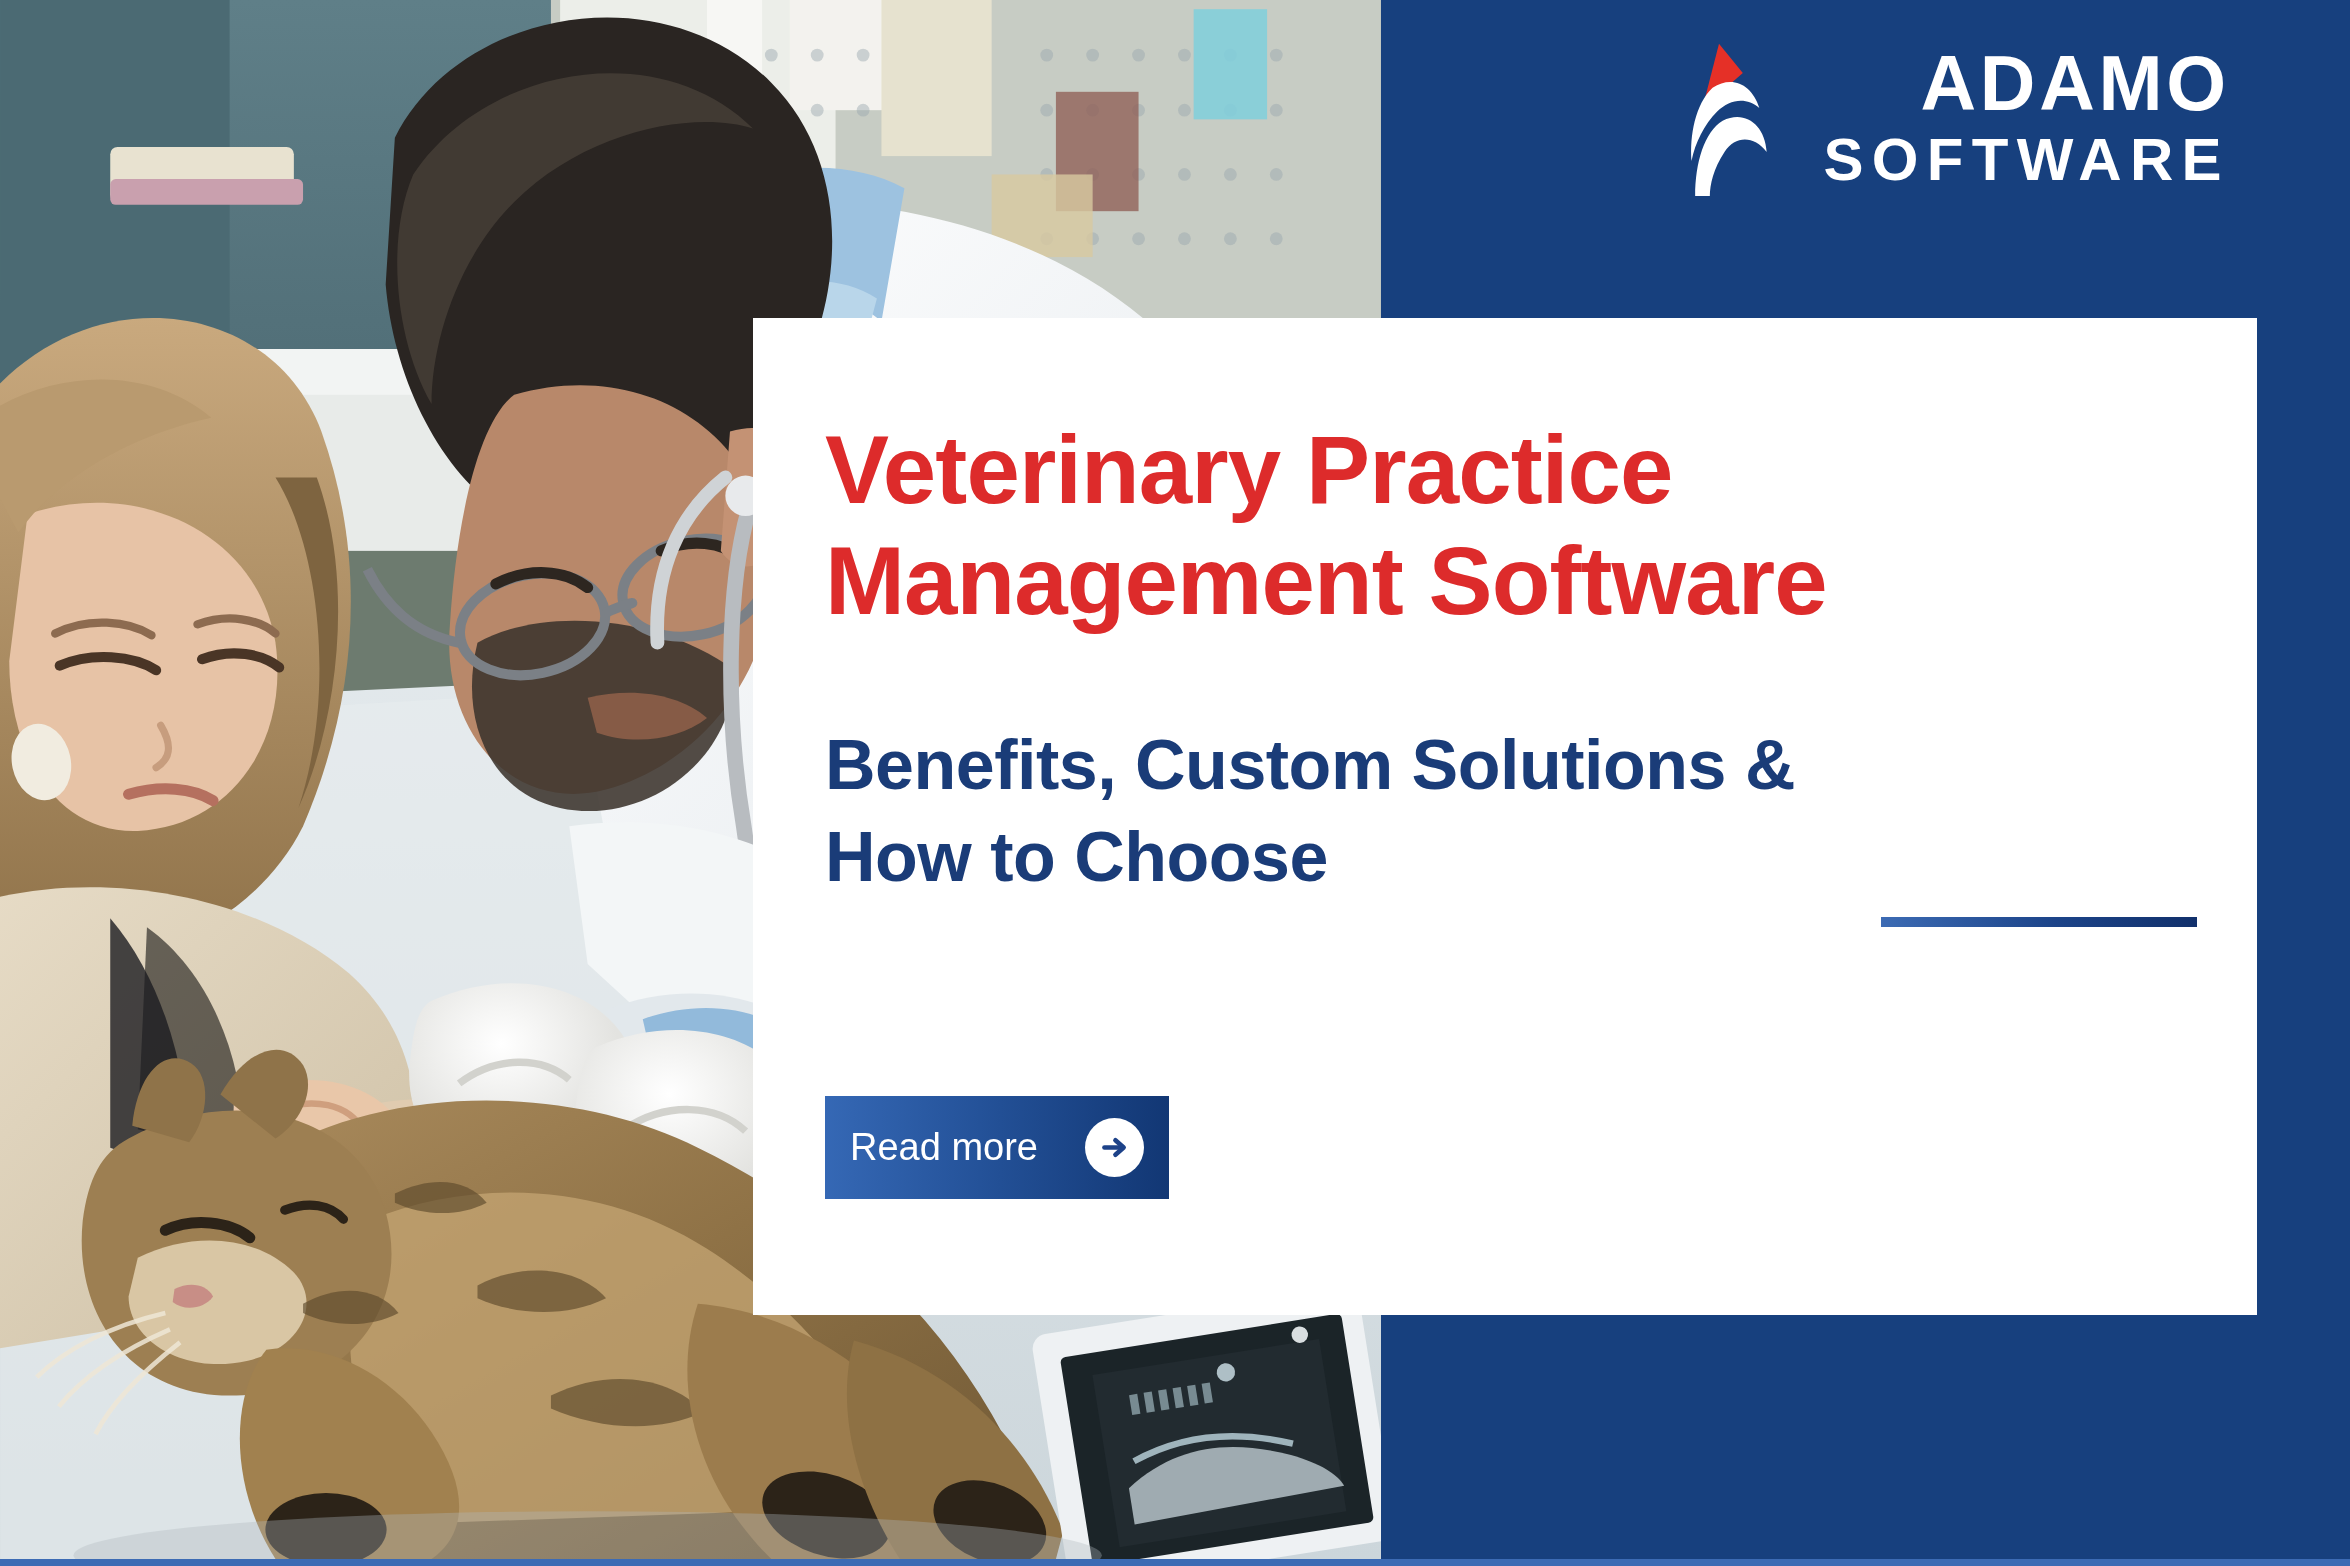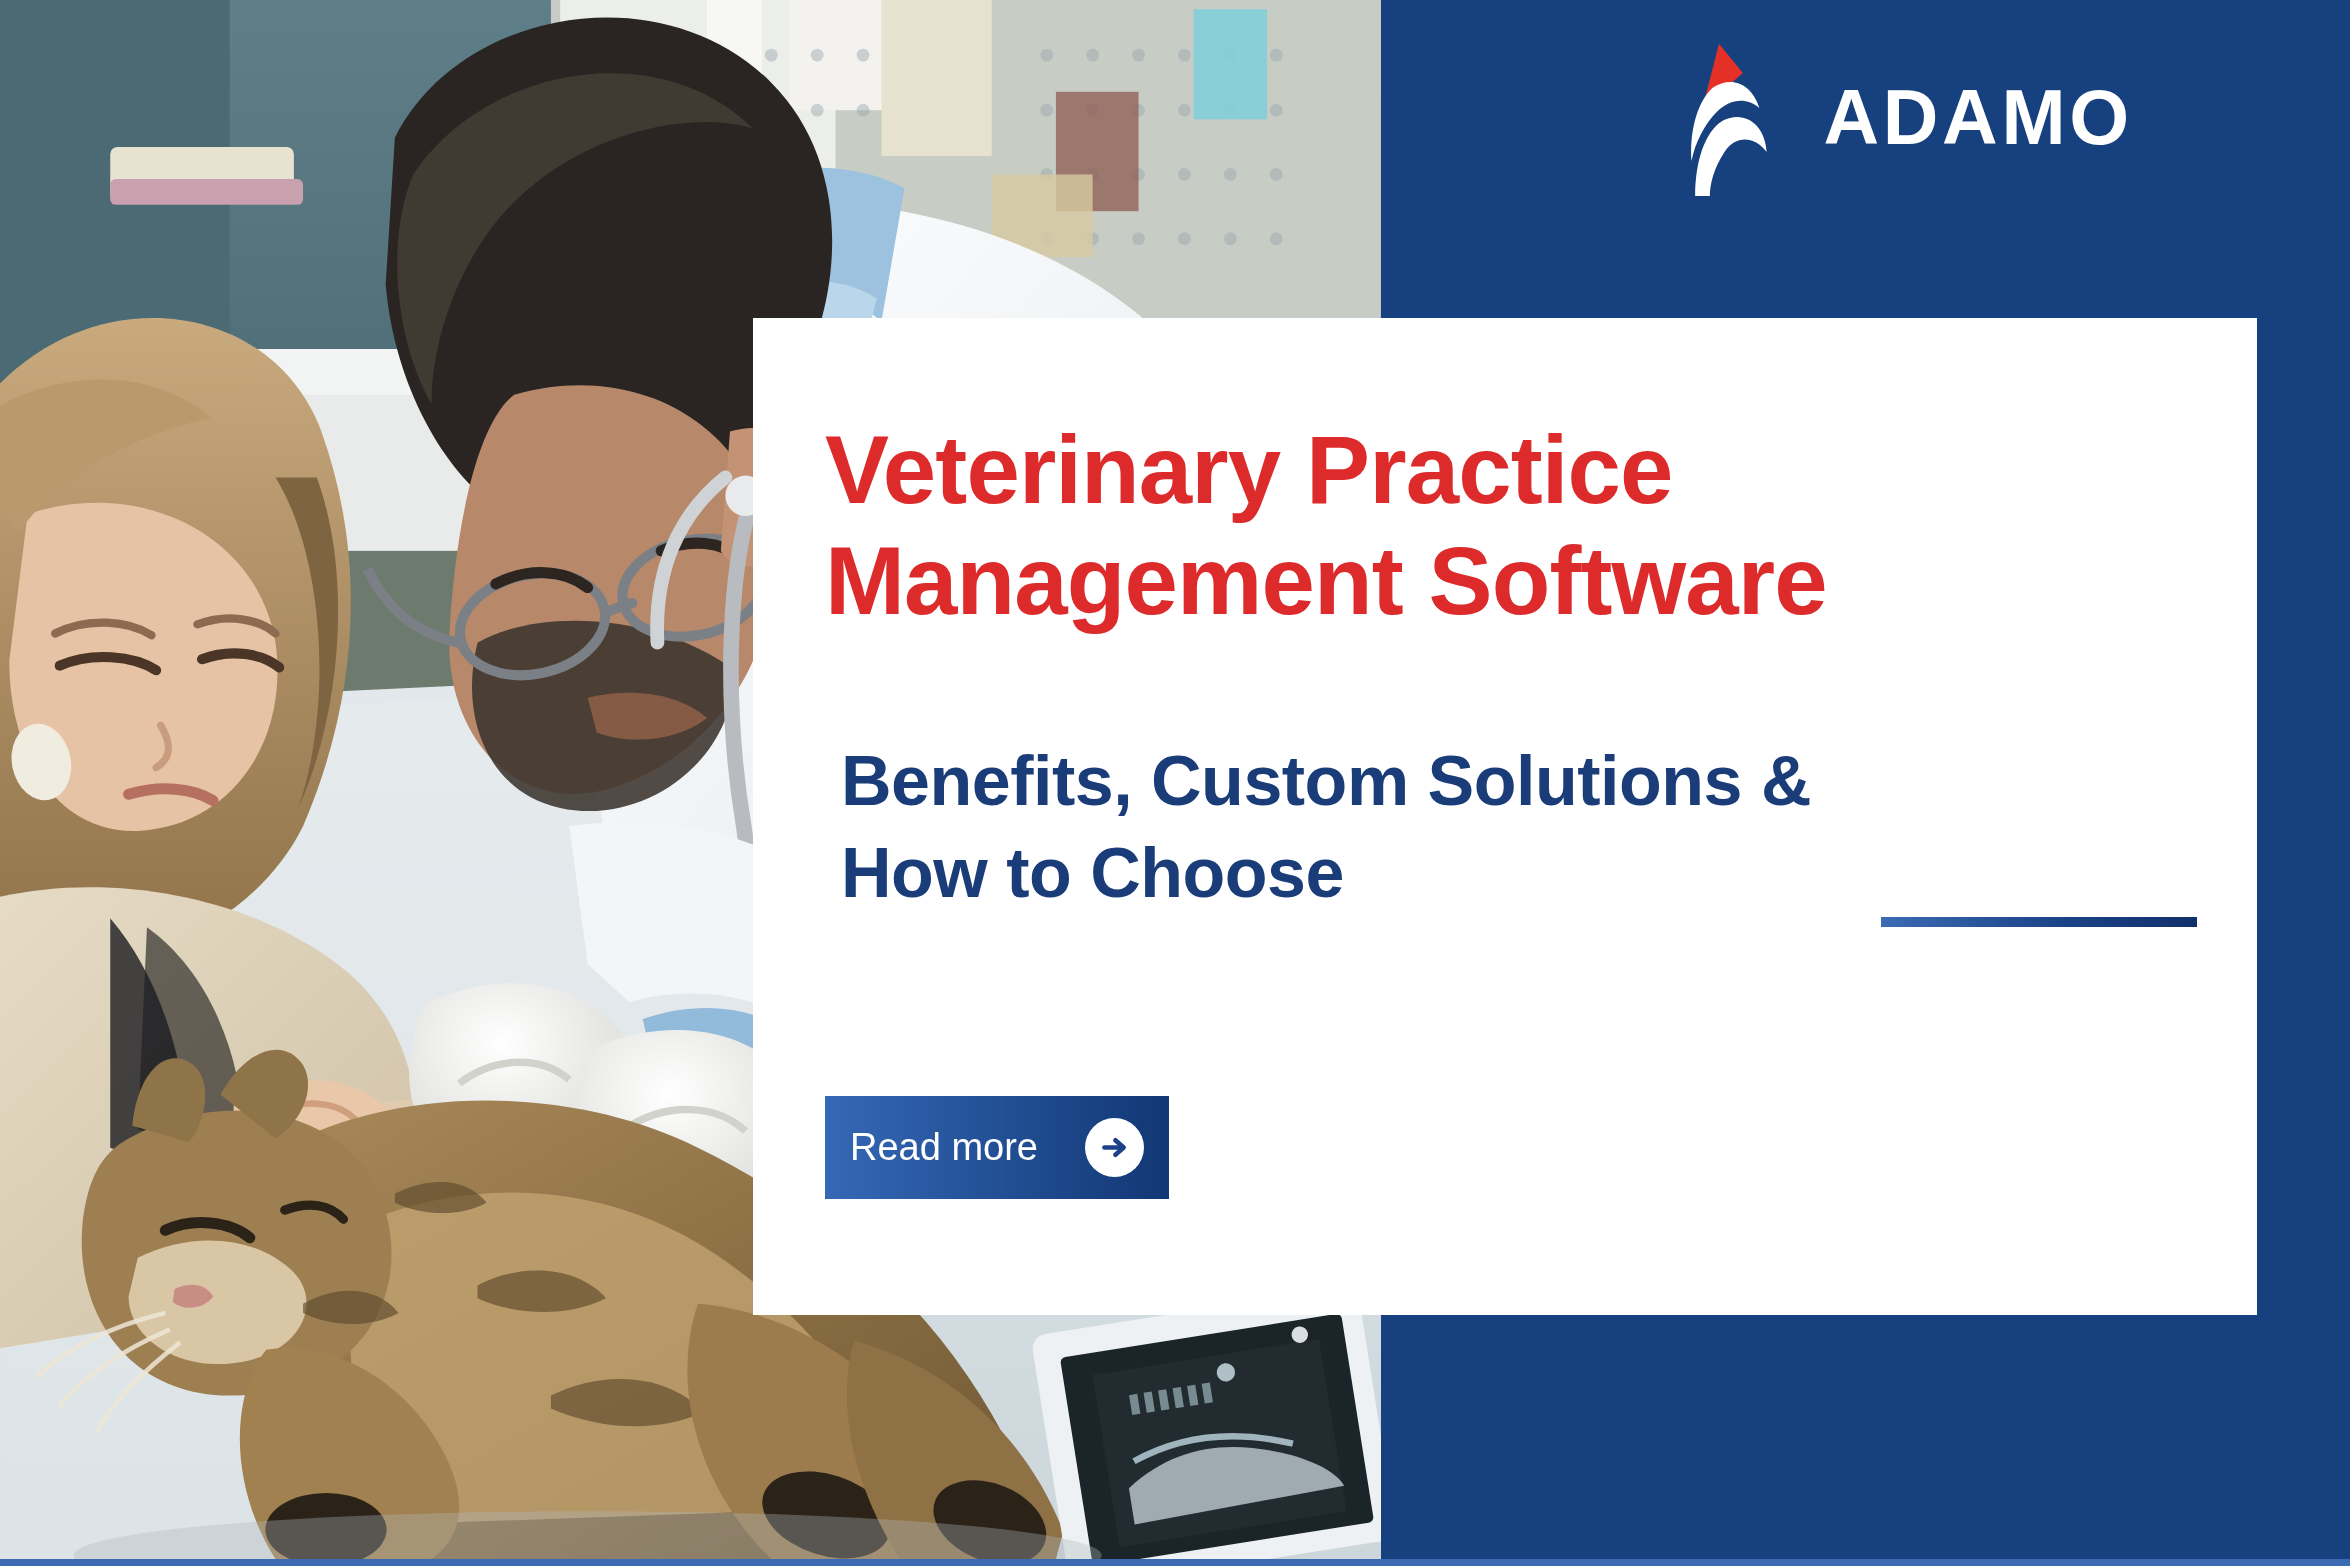--- a/index.html
+++ b/index.html
@@ -112,21 +112,21 @@
     line-height: 1.16;
     letter-spacing: -0.9px;
     font-family: "Liberation Sans", sans-serif;
   }
 
   #subhead {
     position: absolute;
     left: 72px;
     top: 401px;
     width: 992px;
-    margin: 16px;
+    margin: 0;
     color: #1A3C78;
     font-size: 70px;
     font-weight: bold;
     line-height: 1.32;
     letter-spacing: -0.5px;
     font-family: "Liberation Sans", sans-serif;
   }
 
   #divider {
     position: absolute;
@@ -435,20 +435,21 @@
   <div id="right-panel"></div>
 
   <div id="logo">
     <svg id="logo-mark" viewBox="0 0 132 170" xmlns="http://www.w3.org/2000/svg" aria-hidden="true">
       <path d="M48 4 L30 74 L74 36 Z" fill="#E53027"></path>
       <path d="M41 52 C62 38 84 48 92 74 C78 62 60 64 46 78 C32 92 22 112 18 132 C16 104 22 70 41 52 Z" fill="#ffffff"></path>
       <path d="M52 88 C76 76 98 92 100 122 C86 104 66 104 54 122 C42 140 38 158 38 170 L22 170 C22 134 32 100 52 88 Z" fill="#ffffff"></path>
     </svg>
     <div id="logo-words">
       <span class="logo-line" id="logo-line-1">ADAMO</span>
+      <span class="logo-line" id="logo-line-2">SOFTWARE</span>
     </div>
   </div>
 
   <div id="card">
     <div id="card-inner">
 
       <h1 id="headline">Veterinary Practice Management Software</h1>
 
       <h2 id="subhead">Benefits, Custom Solutions &amp; How to Choose</h2>
 

